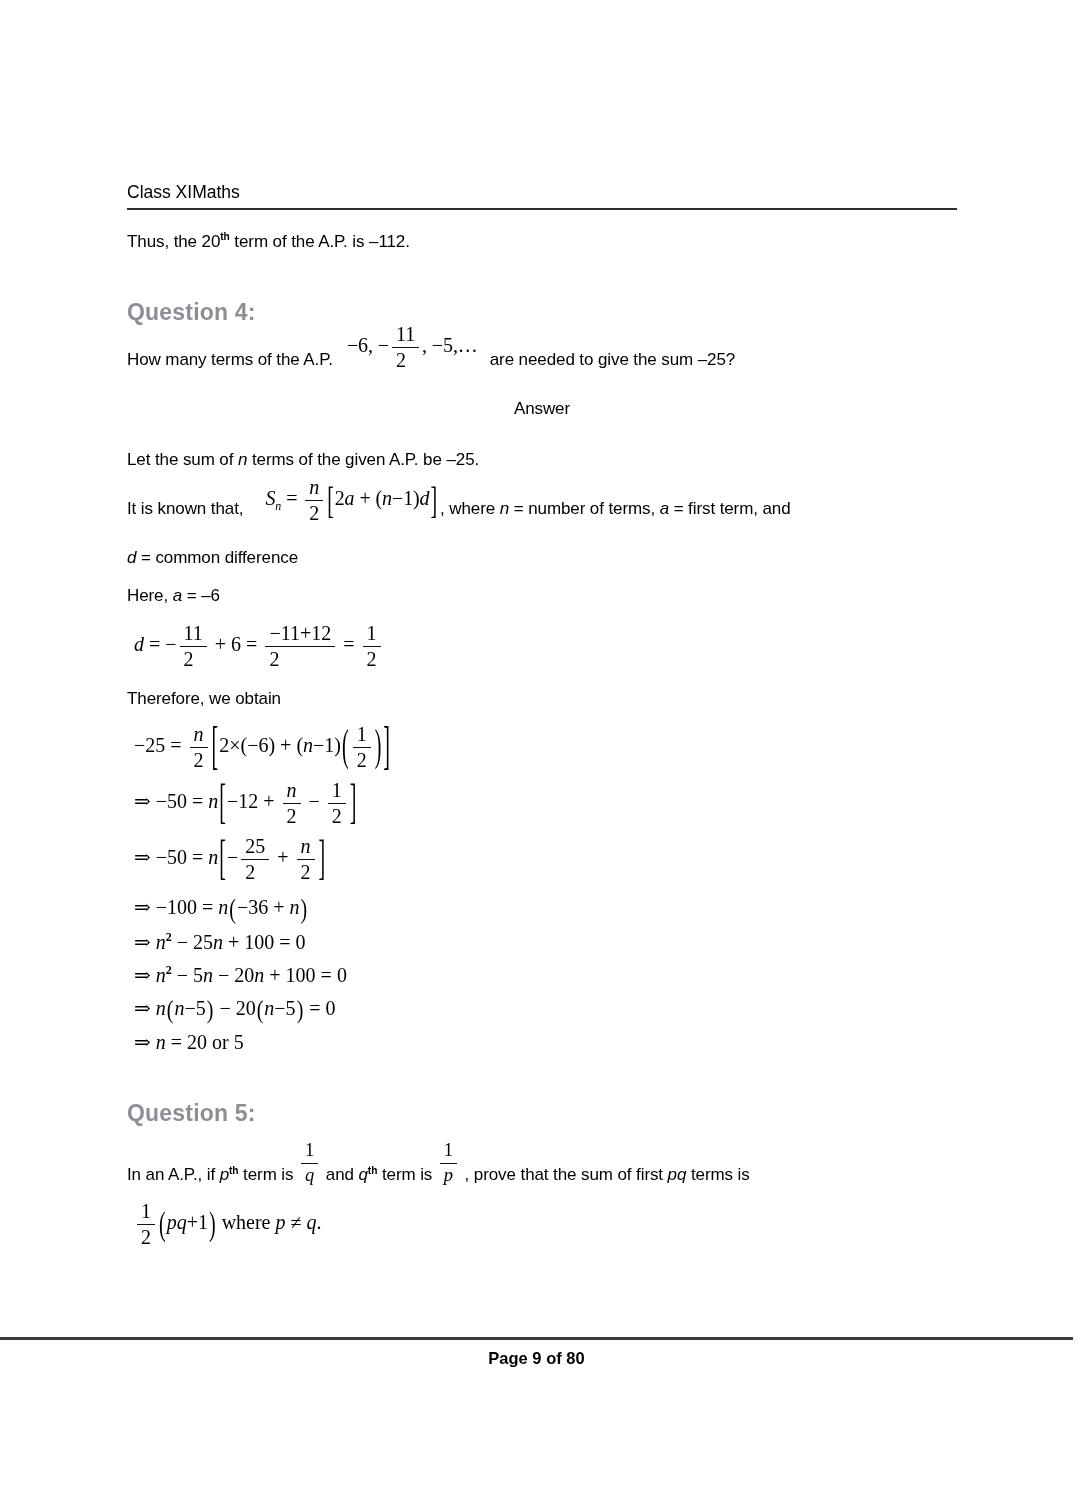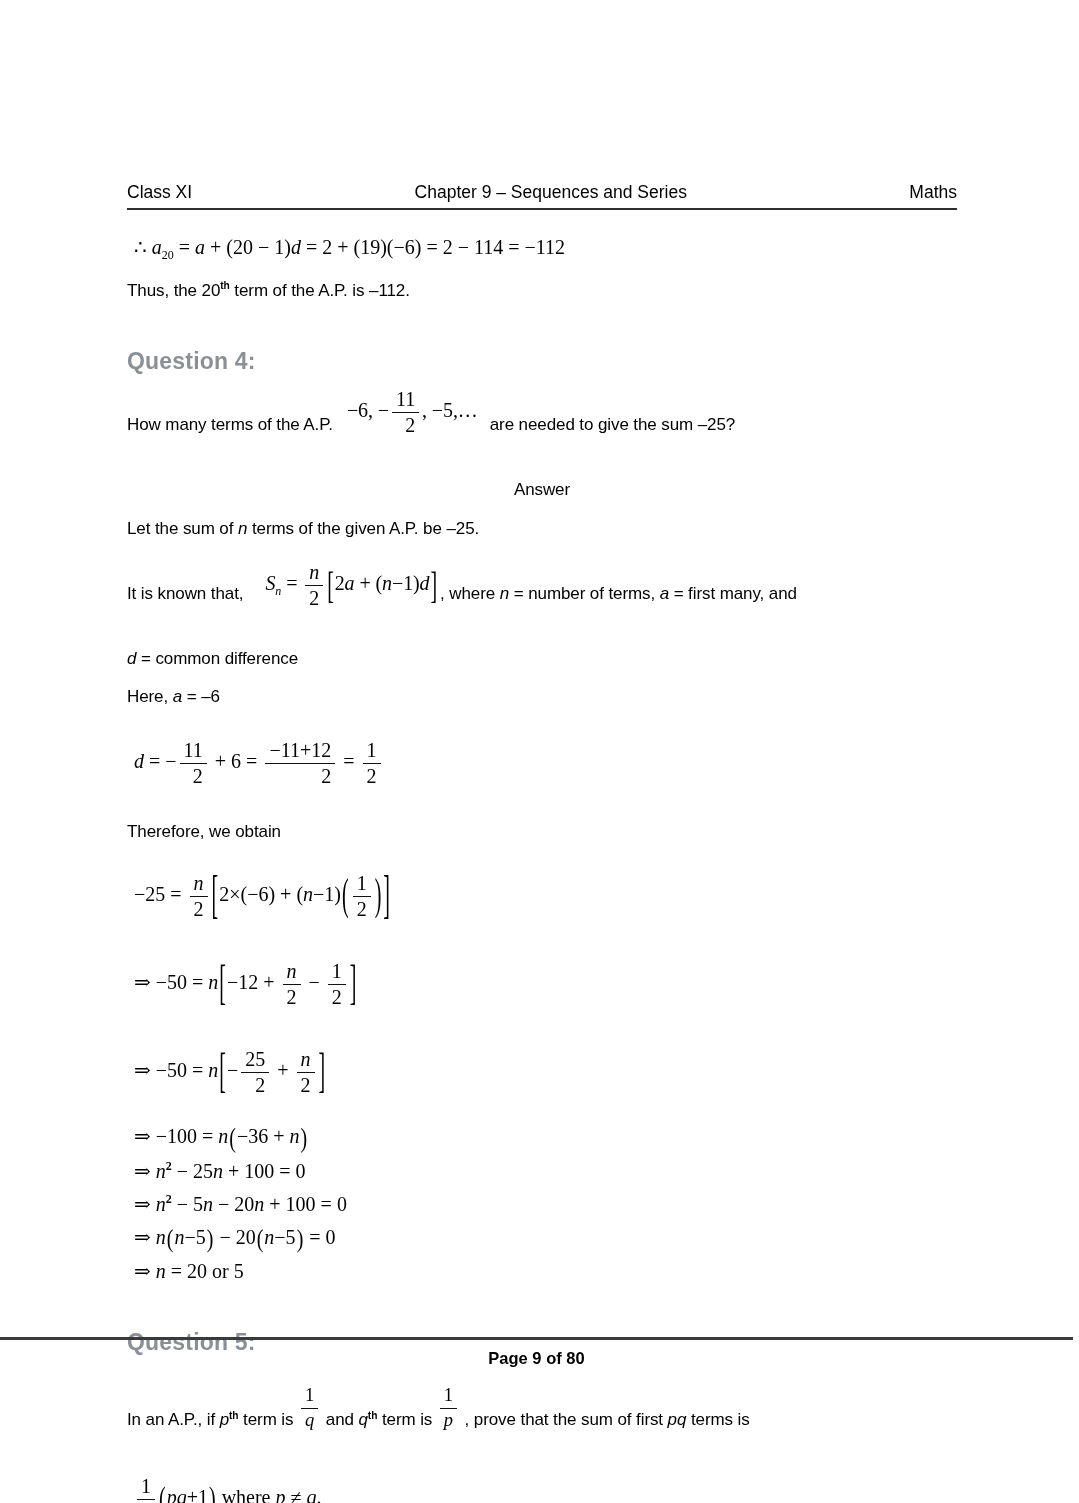--- a/index.html
+++ b/index.html
@@ -36,22 +36,22 @@
   .eq {
     font-family:"Liberation Serif","DejaVu Serif",serif;
     font-size:20px;
   }
   .eq-row { margin-left:7px; }
   .it { font-style:italic; }
   .sup { font-size:60%; vertical-align:super; line-height:0;font-weight:bold; }
   .sub { font-size:60%; vertical-align:sub; line-height:0; }
   .frac {
     display:inline-block;
-    text-align:right;
-    margin:16px 3px;
+    text-align:left;
+    margin:0 3px;
     line-height:1.05;
     font-family:"Liberation Serif","DejaVu Serif",serif;
   }
   .frac .fn { display:block; padding:0 4px 2px; }
   .frac .fd { display:block; border-top:1.5px solid #111; padding:2px 4px 0; }
   .eq .frac { vertical-align:middle; }
   .para > .frac { font-size:18.5px; }
   .big {
     display:inline-block;
     transform-origin:50% 55%;
@@ -64,21 +64,21 @@
   .inline-eq { white-space:nowrap; }
   .raise-a { position:relative; top:-12px; margin:0 12px 0 14px; }
   .raise-b { position:relative; top:-9px; margin:0 2px 0 22px; }
 
   
   .mt-eq1       { margin-top:25px; }
   .mt-thus      { margin-top:21px; }
   .mt-q4label   { margin-top:46px; }
   .mt-q4line    { margin-top:10px; }
   .mt-answer    { margin-top:15px;text-align:center; }
-  .mt-letsum    { margin-top:16px; }
+  .mt-letsum    { margin-top:28px; }
   .mt-known     { margin-top:15px; }
   .mt-dcommon   { margin-top:14px; }
   .mt-herea     { margin-top:15px; }
   .mt-deq       { margin-top:16px; }
   .mt-therefore { margin-top:18px; }
   .mt-step0     { margin-top:13px; }
   .mt-step      { margin-top:9px; }
   .mt-step-sm   { margin-top:12px; }
   .mt-q5label   { margin-top:46px; }
   .mt-q5line    { margin-top:14px; }
@@ -98,47 +98,45 @@
   }
 </style>
 </head>
 <body>
 
 <div class="page">
 
   <div class="header-row margins">
     <div class="header-inner">
       <span>Class XI</span>
-      <span class="header-center">Chapter 9 – Sequences and Series</span>
       <span>Maths</span>
     </div>
   </div>
 
   <div class="margins">
 
-    <div class="eq eq-row mt-eq1"><span>∴ </span><span class="it">a</span><span class="sub">20</span><span> = </span><span class="it">a</span><span> + (20 − 1)</span><span class="it">d</span><span> = 2 + (19)(−6) = 2 − 114 = −112</span></div>
 
     <div class="para mt-thus"><span>Thus, the 20</span><span class="sup">th</span><span> term of the A.P. is –112.</span></div>
 
     <div class="qlabel mt-q4label">Question 4:</div>
 
     <div class="para flexline mt-q4line">
       <span>How many terms of the A.P.</span>
       <span class="eq inline-eq raise-a"><span>−6, −</span><span class="frac"><span class="fn">11</span><span class="fd">2</span></span><span>, −5,…</span></span>
       <span>are needed to give the sum –25?</span>
     </div>
 
     <div class="para mt-answer">Answer</div>
 
     <div class="para mt-letsum"><span>Let the sum of </span><span class="it">n</span><span> terms of the given A.P. be –25.</span></div>
 
     <div class="para flexline mt-known">
       <span>It is known that,</span>
       <span class="eq inline-eq raise-b"><span class="it">S</span><span class="sub it">n</span><span> = </span><span class="frac"><span class="fn it">n</span><span class="fd">2</span></span><span class="big" style="transform: scaleY(1.9);">[</span><span>2</span><span class="it">a</span><span> + (</span><span class="it">n</span><span>−1)</span><span class="it">d</span><span class="big" style="transform: scaleY(1.9);">]</span></span>
-      <span><span>, where </span><span class="it">n</span><span> = number of terms, </span><span class="it">a</span><span> = first many, and</span></span>
+      <span><span>, where </span><span class="it">n</span><span> = number of terms, </span><span class="it">a</span><span> = first term, and</span></span>
     </div>
 
     <div class="para mt-dcommon"><span class="it">d</span><span> = common difference</span></div>
 
     <div class="para mt-herea"><span>Here, </span><span class="it">a</span><span> = –6</span></div>
 
     <div class="eq eq-row mt-deq"><span class="it">d</span><span> = −</span><span class="frac"><span class="fn">11</span><span class="fd">2</span></span><span> + 6 = </span><span class="frac"><span class="fn">−11+12</span><span class="fd">2</span></span><span> = </span><span class="frac"><span class="fn">1</span><span class="fd">2</span></span></div>
 
     <div class="para mt-therefore">Therefore, we obtain</div>
 

